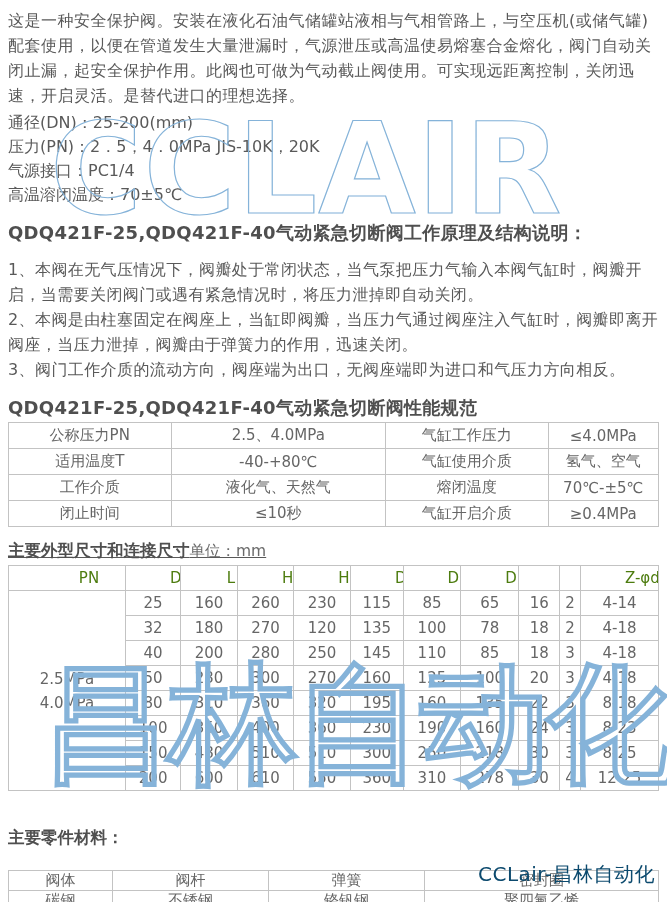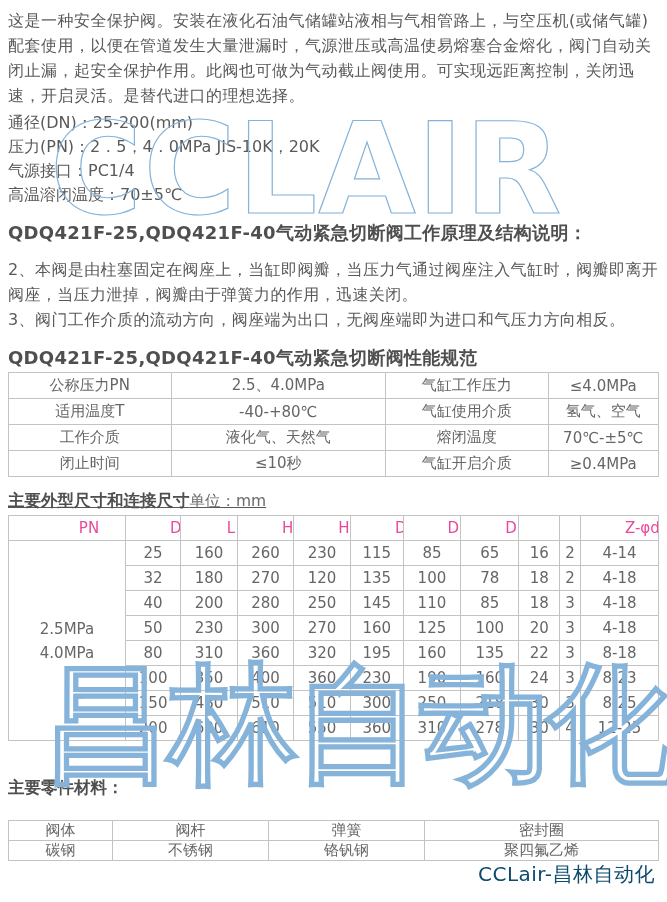--- a/index.html
+++ b/index.html
@@ -26,21 +26,21 @@
     width: 100%; border-collapse: collapse; table-layout: fixed;
     color: #666; text-align: center;
   }
   td, th { border: 1px solid #c3c3c3; font-weight: normal; font-size: 15px; overflow: hidden; white-space: nowrap; }
   .perf-table { margin-top: 3px; }
   .perf-table td { height: 26px; }
   .dims-title { margin-top: 13px; font-size: 16.5px; line-height: 21px; text-decoration: underline; }
   .dims-title .bold-part { font-weight: bold; color: #4f4f4f; }
   .dims-title .unit-part { font-weight: normal; color: #6a6a6a; font-size: 15.5px; }
   .dims-table { margin-top: 3px; }
-  .dims-table th { height: 25px; color: #ec4899; padding-left: 44px; }
+  .dims-table th { height: 25px; color: #4d7c0f; padding-left: 44px; }
   .dims-table td { height: 25px; }
   .pn-cell div { line-height: 24px; }
   .materials-heading {
     margin-top: 36px; font-size: 16.5px; font-weight: bold; color: #4f4f4f; line-height: 21px;
   }
   .materials-table { margin-top: 22px; }
   .materials-table td { height: 19px; font-family: Liberation Mono, monospace; }
   
   .wm {
     position: absolute; pointer-events: none; z-index: 5;
@@ -60,20 +60,21 @@
 
 <div class="specs">
   <div class="spec-line">通径(DN)：25-200(mm)</div>
   <div class="spec-line">压力(PN)：2．5，4．0MPa JIS-10K，20K</div>
   <div class="spec-line">气源接口：PC1/4</div>
   <div class="spec-line">高温溶闭温度：70±5℃</div>
 </div>
 
 <h2>QDQ421F-25,QDQ421F-40气动紧急切断阀工作原理及结构说明：</h2>
 <div class="principle-list">
+  <div class="principle-item">1、本阀在无气压情况下，阀瓣处于常闭状态，当气泵把压力气输入本阀气缸时，阀瓣开启，当需要关闭阀门或遇有紧急情况时，将压力泄掉即自动关闭。</div>
   <div class="principle-item">2、本阀是由柱塞固定在阀座上，当缸即阀瓣，当压力气通过阀座注入气缸时，阀瓣即离开阀座，当压力泄掉，阀瓣由于弹簧力的作用，迅速关闭。</div>
   <div class="principle-item">3、阀门工作介质的流动方向，阀座端为出口，无阀座端即为进口和气压力方向相反。</div>
 </div>
 
 <h2>QDQ421F-25,QDQ421F-40气动紧急切断阀性能规范</h2>
 <table class="perf-table">
   <colgroup>
       <col style="width:25%">
       <col style="width:33%">
       <col style="width:25%">

